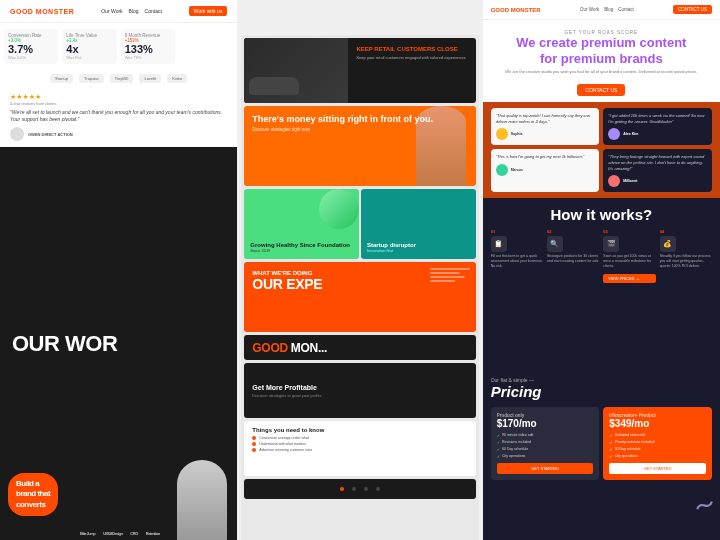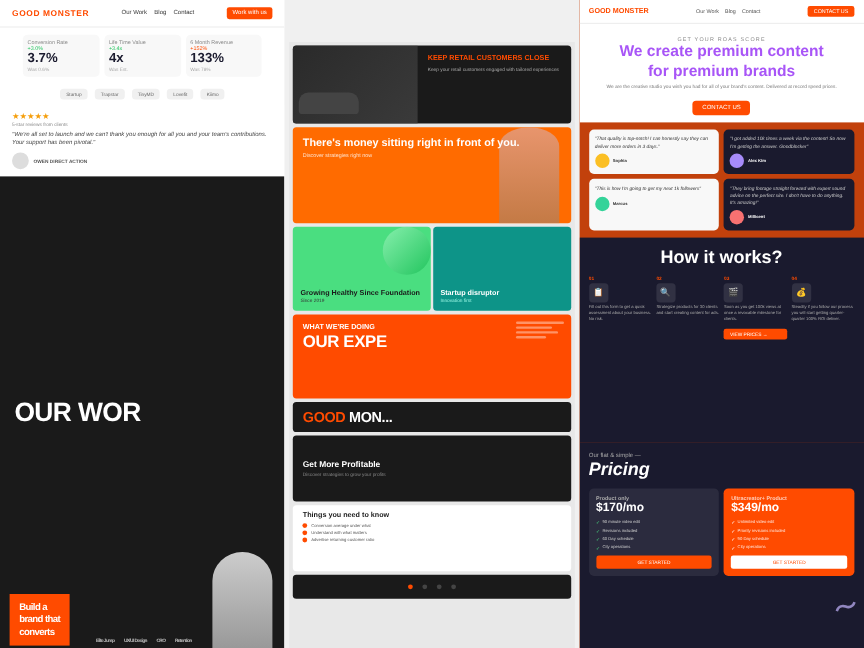--- a/index.html
+++ b/index.html
@@ -94,23 +94,23 @@
       color: #fff;
       font-size: 5.5px;
       padding: 4px 10px;
       border-radius: 3px;
       margin: 4px 0;
       font-weight: 700;
     }
 
     .panel-1 .stats-grid {
       display: grid;
-      grid-template-columns: 1fr 1fr 1fr;
+      grid-template-columns: 1fr 1fr 1fr 1fr;
       gap: 4px;
-      padding: 6px 19px;
+      padding: 6px 4px;
     }
 
     .panel-1 .stat-card {
       background: #f8f8f8;
       border-radius: 4px;
       padding: 4px;
     }
 
     .panel-1 .stat-label {
       font-size: 4.5px;
@@ -196,26 +196,26 @@
       line-height: 1;
       position: relative;
       overflow: hidden;
       flex: 1;
       display: flex;
       align-items: center;
     }
 
     .panel-1 .build-card {
       position: absolute;
-      bottom: 2px;
+      bottom: 24px;
       left: 8px;
       background: #ff4b00;
       color: #fff;
       padding: 6px 8px;
-      border-radius: 0;
+      border-radius: 16px;
       font-size: 8px;
       font-weight: 800;
       line-height: 1.3;
       z-index: 2;
     }
 
     .panel-1 .woman-silhouette {
       position: absolute;
       right: 10px;
       bottom: 0;

